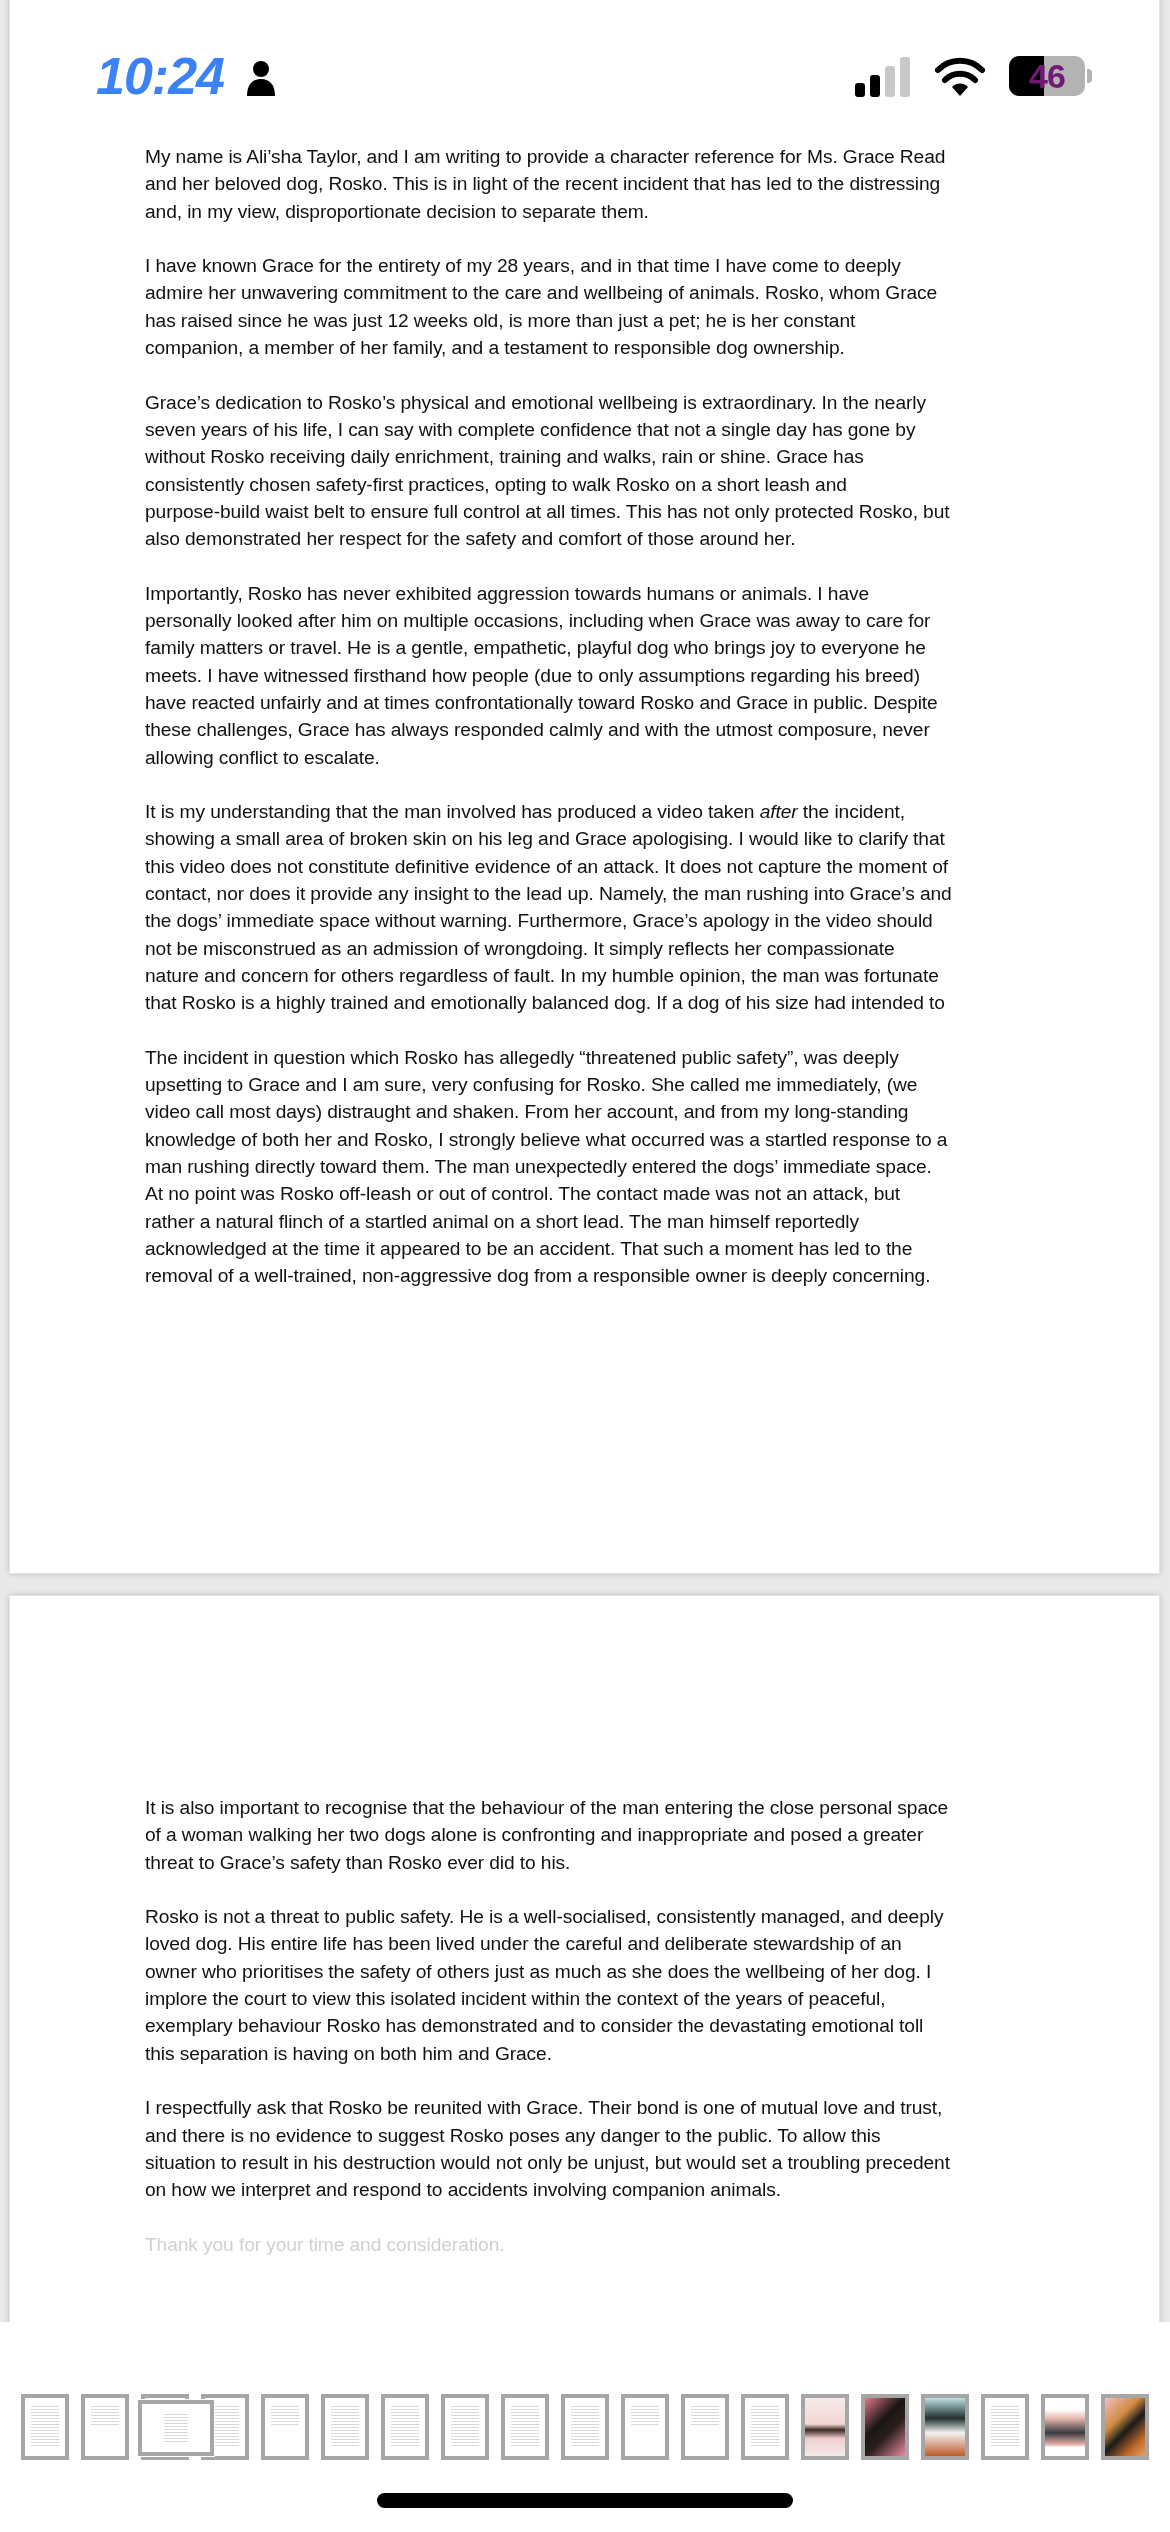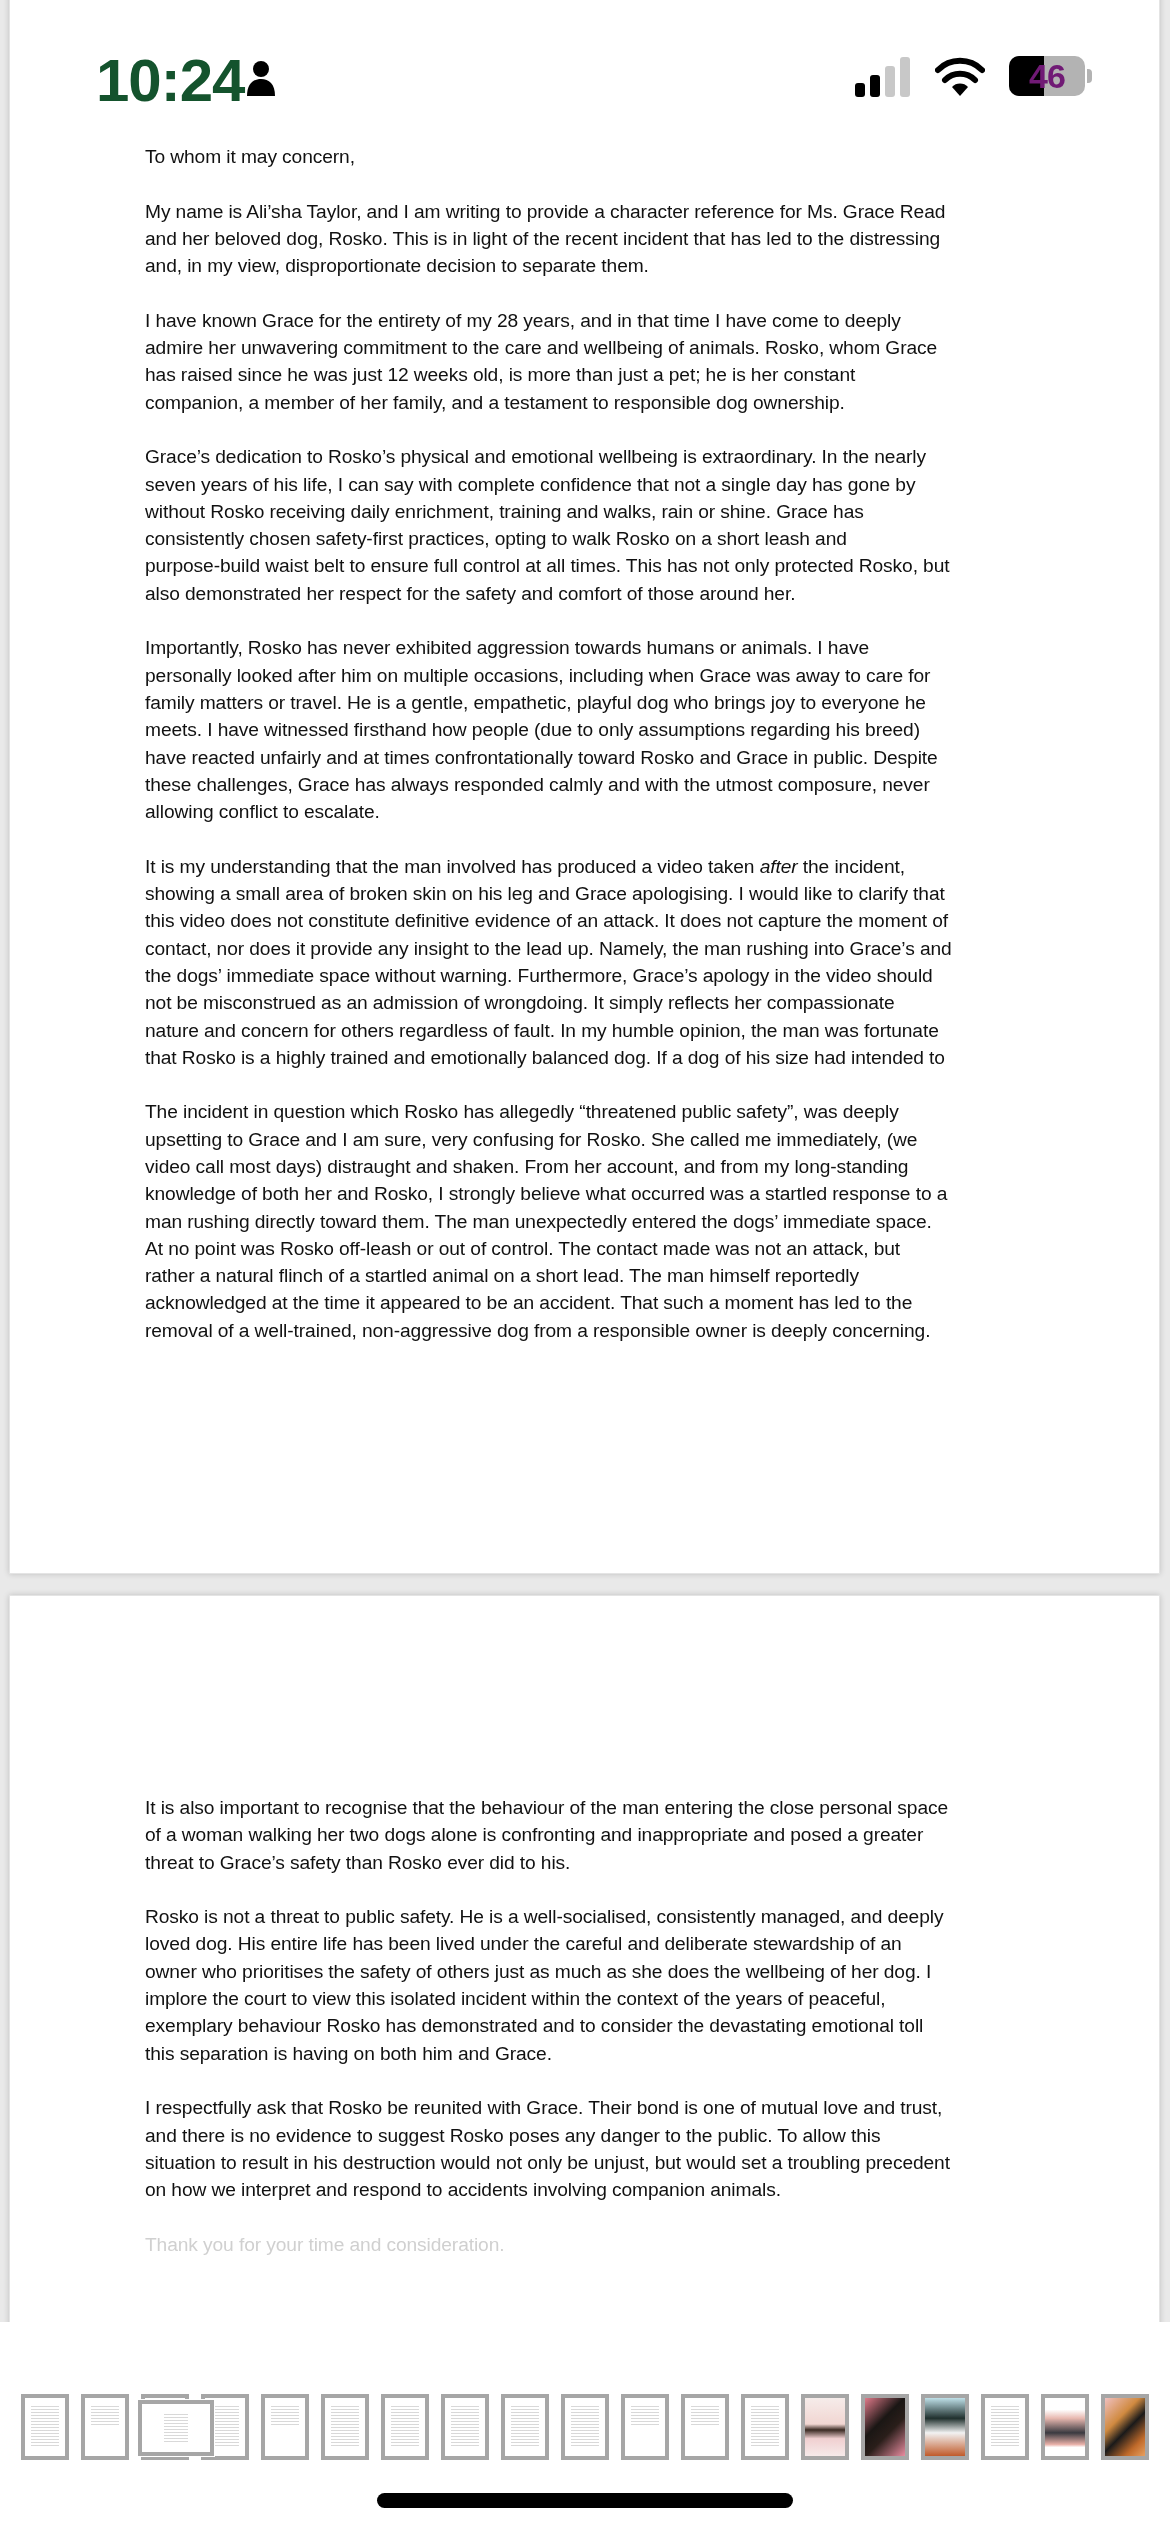--- a/index.html
+++ b/index.html
@@ -27,22 +27,22 @@
     letter-spacing: -0.1px;
   }
   .text-block p { margin: 0 0 27.3px 0; white-space: pre-line; }
   .page1 .text-block { top: 162px; }
   .page2 .text-block { top: 198px; }
   .faded-line { color: #d0d0d0; }
 
   
   .status-bar { position: absolute; left: 0; top: 0; width: 1170px; height: 150px; pointer-events: none; }
   .time {
-    position: absolute; left: 96px; top: 46px; font-size: 60px; font-weight: 700;
-    letter-spacing: -1px; color: #14532d; pointer-events: auto;
+    position: absolute; left: 96px; top: 46px; font-size: 52px; font-weight: 700;
+    letter-spacing: -1px; color: #3b82f6; pointer-events: auto; font-style: italic;
   }
   .person-icon { position: absolute; left: 246px; top: 60px; width: 30px; height: 36px; }
   .signal-icon { position: absolute; left: 855px; top: 57px; width: 60px; height: 40px; }
   .wifi-icon { position: absolute; left: 935px; top: 56px; width: 50px; height: 40px; }
   .battery {
     position: absolute; left: 1009px; top: 56px; width: 76px; height: 40px;
     border-radius: 10px; overflow: hidden; background: #b3b3b3;
   }
   .battery-fill { position: absolute; left: 0; top: 0; bottom: 0; width: 46%; background: #000; }
   .battery-text {
@@ -79,21 +79,20 @@
     position: absolute; left: 377px; top: 2493px; width: 416px; height: 15px;
     border-radius: 8px; background: #000;
   }
 </style>
 </head>
 <body>
 
 <div class="doc-area">
   <div class="page page1">
     <div class="text-block">
-      <p>To whom it may concern,</p>
       <p>My name is Ali’sha Taylor, and I am writing to provide a character reference for Ms. Grace Read
 and her beloved dog, Rosko. This is in light of the recent incident that has led to the distressing
 and, in my view, disproportionate decision to separate them.</p>
       <p>I have known Grace for the entirety of my 28 years, and in that time I have come to deeply
 admire her unwavering commitment to the care and wellbeing of animals. Rosko, whom Grace
 has raised since he was just 12 weeks old, is more than just a pet; he is her constant
 companion, a member of her family, and a testament to responsible dog ownership.</p>
       <p>Grace’s dedication to Rosko’s physical and emotional wellbeing is extraordinary. In the nearly
 seven years of his life, I can say with complete confidence that not a single day has gone by
 without Rosko receiving daily enrichment, training and walks, rain or shine. Grace has

